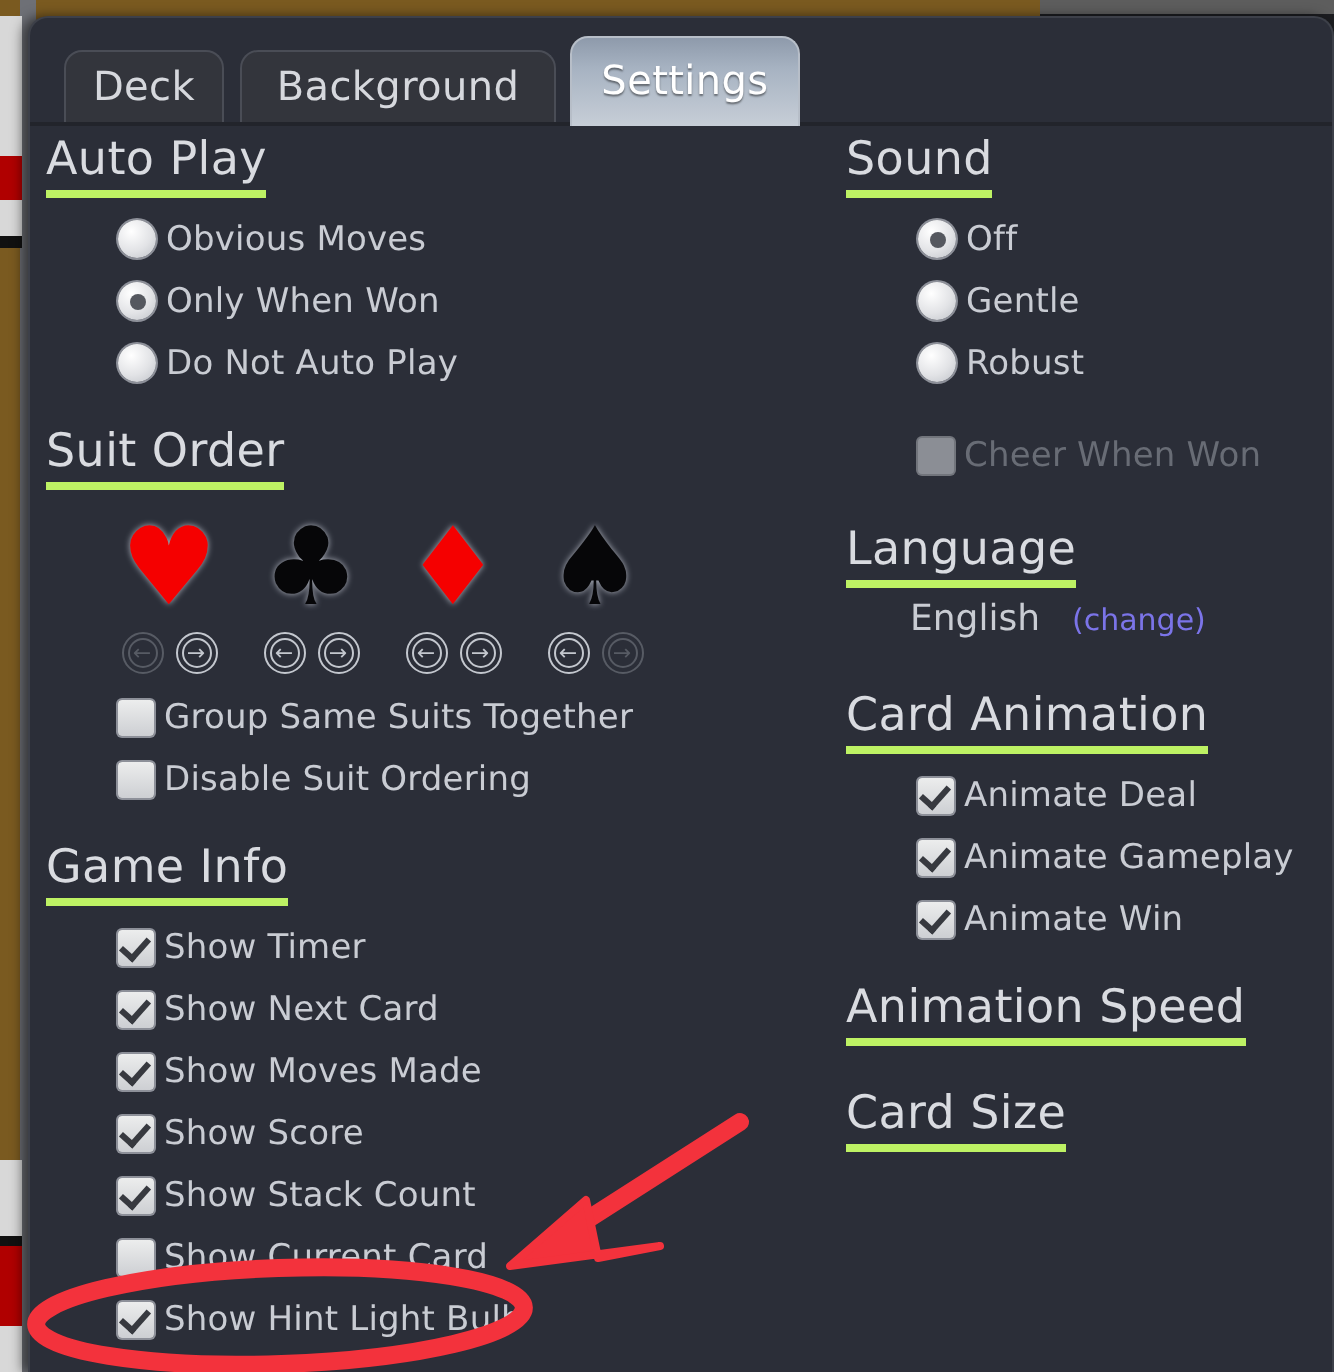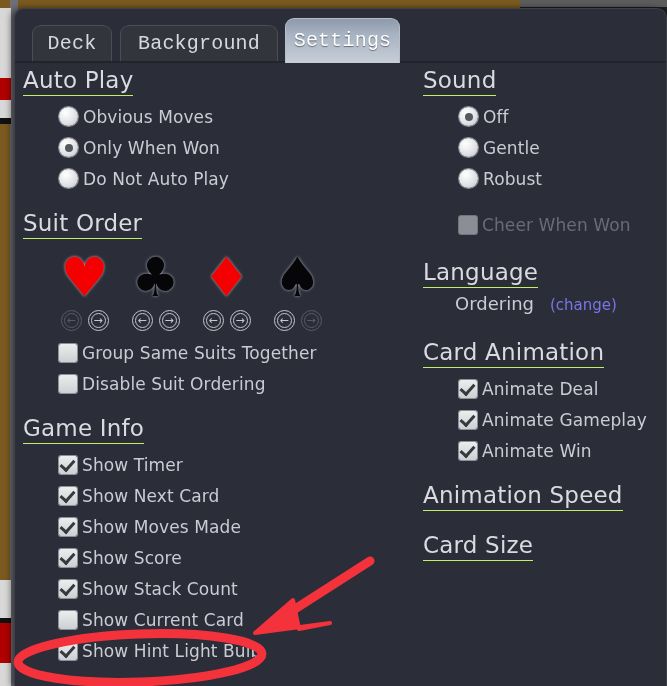--- a/index.html
+++ b/index.html
@@ -117,21 +117,20 @@
     border-top-right-radius: 9px;
     background: #33353c;
     border: 1px solid #4a4d56;
     border-bottom: none;
     color: #d6d8dd;
     font-size: 20px;
     line-height: 35px;
     text-align: center;
     cursor: pointer;
     letter-spacing: 0.2px;
-    font-family: Liberation Mono, monospace;
   }
   .tab.active {
     top: 0;
     height: 45px;
     line-height: 43px;
     background: linear-gradient(to bottom, #8e9aab 0%, #a7b3c2 35%, #c7ced7 100%);
     border: 1px solid #b7bec8;
     border-bottom: none;
     color: #ffffff;
     text-shadow: 0 1px 1px rgba(0,0,0,0.45);
@@ -159,21 +158,21 @@
   }
   .col-right {
     position: absolute;
     left: 408px; top: 0;
     width: 245px;
   }
 
   .section-title {
     color: #d9dbe0;
     font-size: 23px;
-    border-bottom: 1px solid #bef264;
+    border-bottom: 4px solid #bef264;
     display: inline-block;
     padding-bottom: 2px;
     margin: 0 0 5px 0;
     font-weight: normal;
     letter-spacing: 0.2px;
   }
   .section {
     margin-bottom: 16px;
   }
   .opt-list {
@@ -490,21 +489,21 @@
           <div class="opt-row disabled" style="margin-top:15px;text-align:right;">
             <span class="cbox disabled"></span>
             <span class="opt-label">Cheer When Won</span>
           </div>
         </div>
       </div>
 
       <div class="section" style="margin-top:19px;">
         <div class="section-title">Language</div>
         <div class="lang-row">
-          <span class="lang-value">Ordering</span>
+          <span class="lang-value">English</span>
           <span class="lang-change">(change)</span>
         </div>
       </div>
 
       <div class="section" style="margin-top:8px;">
         <div class="section-title">Card Animation</div>
         <div class="opt-list">
           <div class="opt-row">
             <span class="cbox checked"></span>
             <span class="opt-label">Animate Deal</span>

